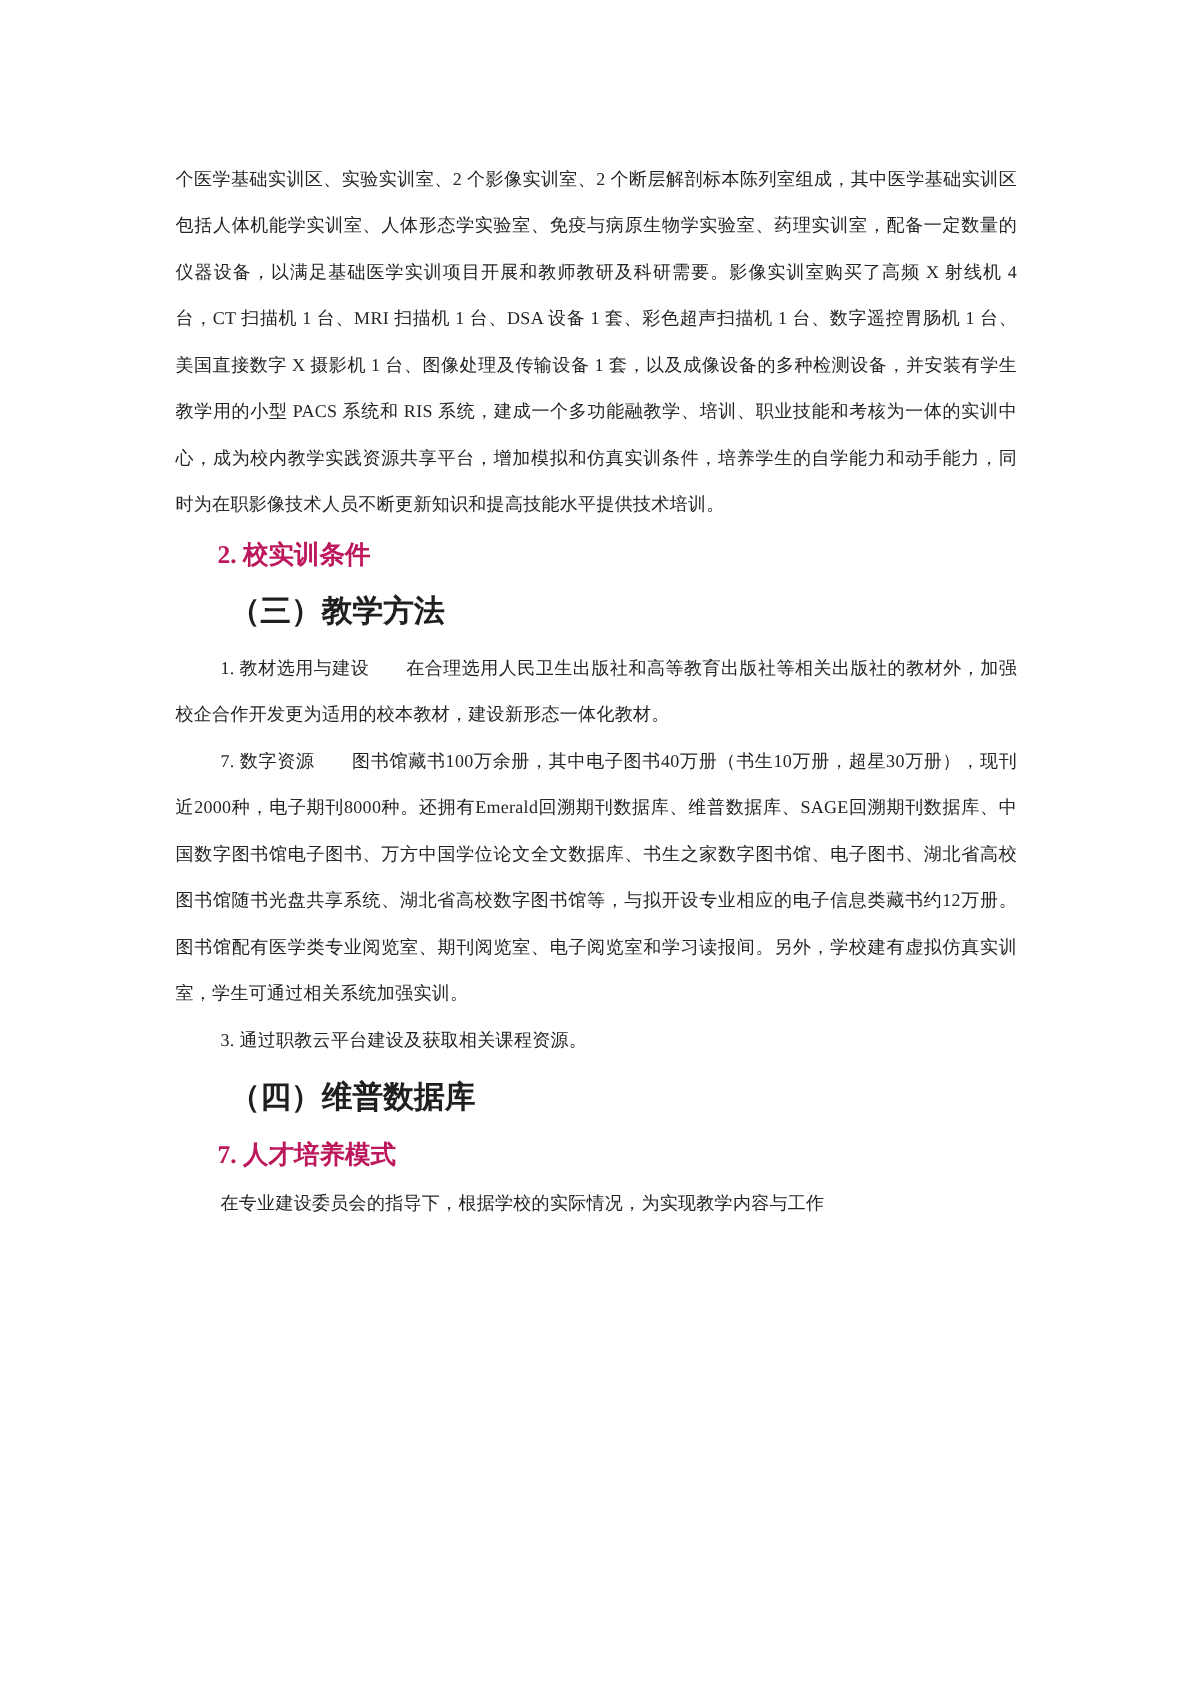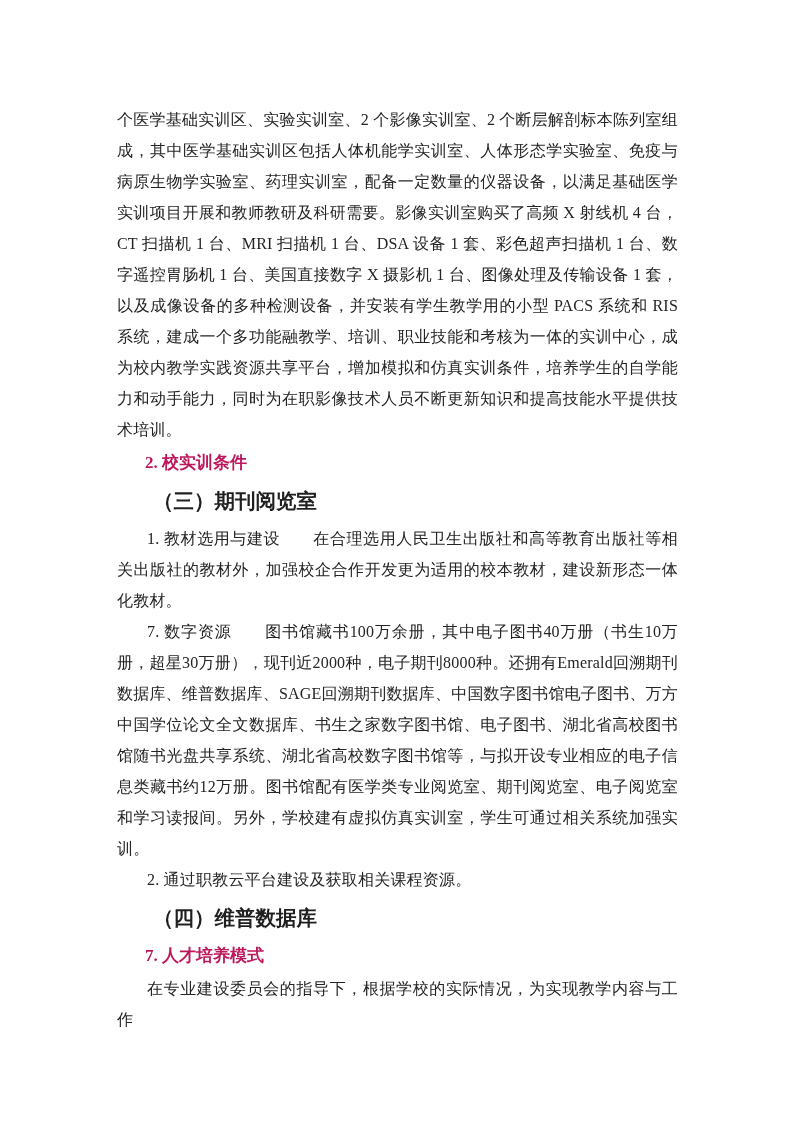--- a/index.html
+++ b/index.html
@@ -14,21 +14,21 @@
     margin: 0 auto;
     background: #ffffff;
     box-sizing: border-box;
     padding: 104px 116px 0 117px;
     font-family: "Liberation Serif", "DejaVu Serif", serif;
     color: #242424;
     overflow: hidden;
   }
   .p {
     margin: 0;
-    font-size: 16px;
+    font-size: 12px;
     line-height: 31px;
     text-align: justify;
     text-justify: inter-ideograph;
     letter-spacing: 0.2px;
   }
   .indent {
     text-indent: 30px;
   }
   .h3 {
     margin: 2px 0;
@@ -50,27 +50,27 @@
 </head>
 <body>
 
 <div class="sheet">
 
   <p class="p">个医学基础实训区、实验实训室、2 个影像实训室、2 个断层解剖标本陈列室组成，其中医学基础实训区包括人体机能学实训室、人体形态学实验室、免疫与病原生物学实验室、药理实训室，配备一定数量的仪器设备，以满足基础医学实训项目开展和教师教研及科研需要。影像实训室购买了高频 X 射线机 4 台，CT 扫描机 1 台、MRI 扫描机 1 台、DSA 设备 1 套、彩色超声扫描机 1 台、数字遥控胃肠机 1 台、美国直接数字 X 摄影机 1 台、图像处理及传输设备 1 套，以及成像设备的多种检测设备，并安装有学生教学用的小型 PACS 系统和 RIS 系统，建成一个多功能融教学、培训、职业技能和考核为一体的实训中心，成为校内教学实践资源共享平台，增加模拟和仿真实训条件，培养学生的自学能力和动手能力，同时为在职影像技术人员不断更新知识和提高技能水平提供技术培训。</p>
 
   <p class="h3">2. 校实训条件</p>
 
 
-  <p class="h2">（三）期刊阅览室</p>
+  <p class="h2">（三）教学方法</p>
 
   <p class="p indent">1. 教材选用与建设　　在合理选用人民卫生出版社和高等教育出版社等相关出版社的教材外，加强校企合作开发更为适用的校本教材，建设新形态一体化教材。</p>
 
   <p class="p indent">7. 数字资源　　图书馆藏书100万余册，其中电子图书40万册（书生10万册，超星30万册），现刊近2000种，电子期刊8000种。还拥有Emerald回溯期刊数据库、维普数据库、SAGE回溯期刊数据库、中国数字图书馆电子图书、万方中国学位论文全文数据库、书生之家数字图书馆、电子图书、湖北省高校图书馆随书光盘共享系统、湖北省高校数字图书馆等，与拟开设专业相应的电子信息类藏书约12万册。图书馆配有医学类专业阅览室、期刊阅览室、电子阅览室和学习读报间。另外，学校建有虚拟仿真实训室，学生可通过相关系统加强实训。</p>
 
-  <p class="p indent">2. 通过职教云平台建设及获取相关课程资源。</p>
+  <p class="p indent">3. 通过职教云平台建设及获取相关课程资源。</p>
 
   <p class="h2">（四）维普数据库</p>
 
   <p class="h3">7. 人才培养模式</p>
 
   <p class="p indent">在专业建设委员会的指导下，根据学校的实际情况，为实现教学内容与工作</p>
 
 </div>
 
 </body></html>

